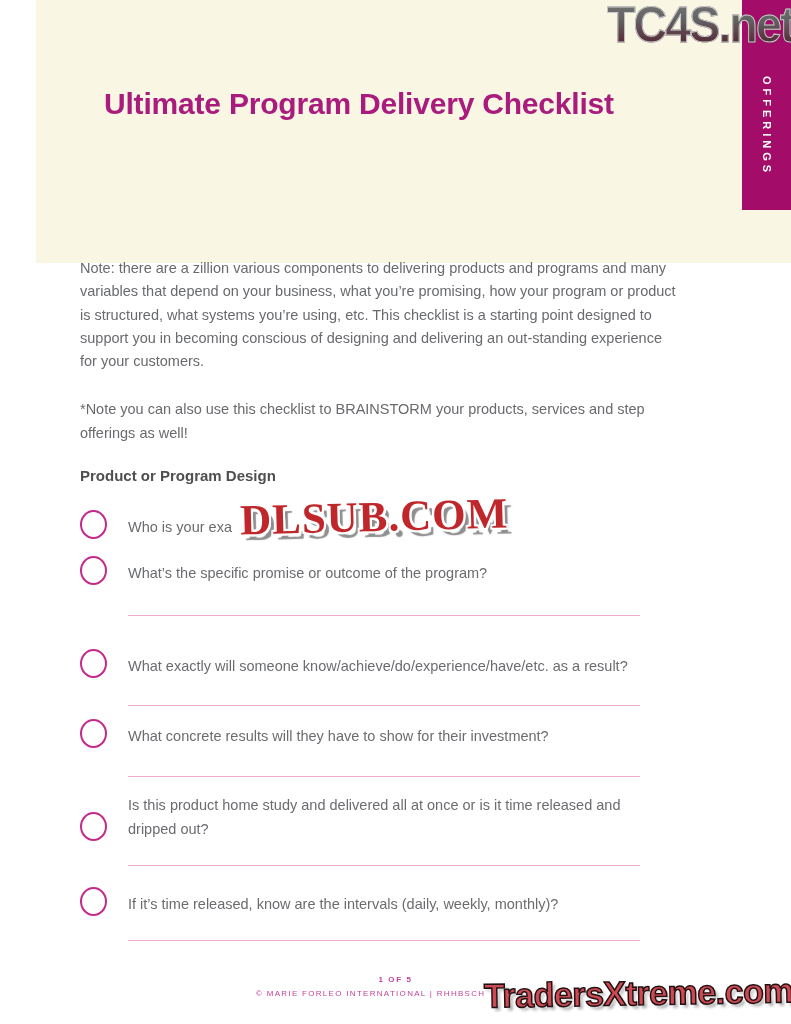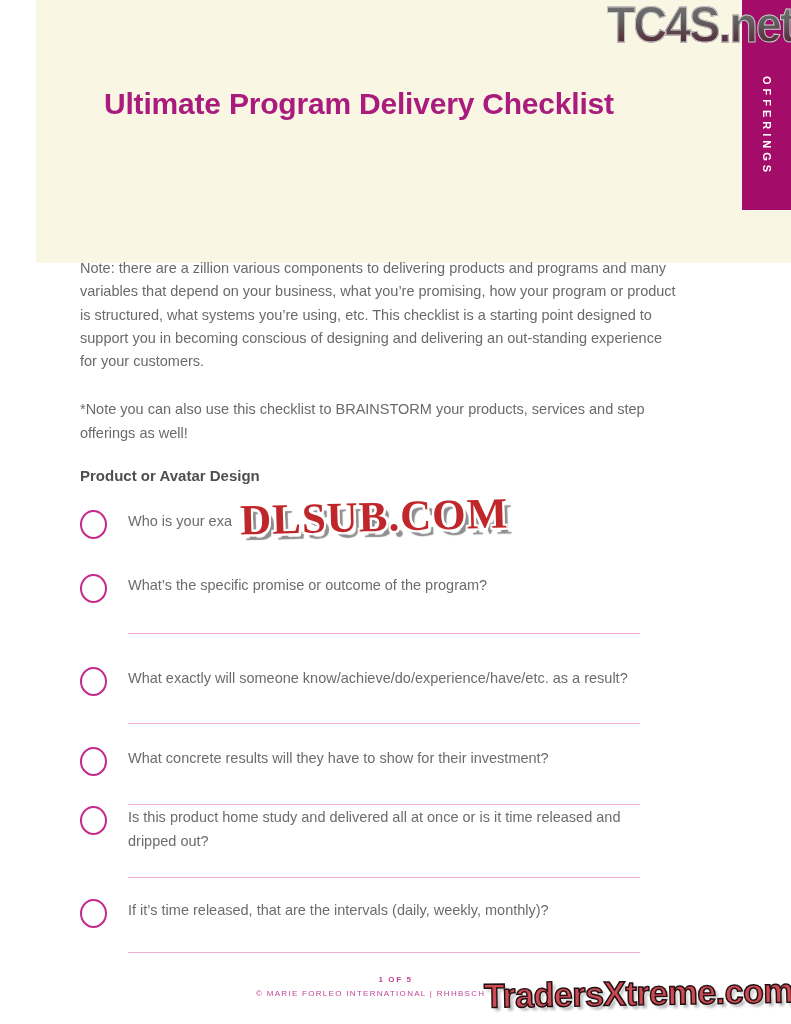--- a/index.html
+++ b/index.html
@@ -36,38 +36,38 @@
   .main { position:absolute; top:210px; left:0; width:791px; padding:47px 114px 0 80px; }
   .body-par {
     margin:0; font-size:14.5px; line-height:23.3px; color:#696a6d;
   }
   .body-par.second { margin-top:25px; }
   .section-heading {
     margin:22px 0 0 0; font-size:15px; line-height:17px;
     font-weight:bold; color:#4f4f51;
   }
 
-  .item { display:flex; align-items:flex-start; }
+  .item { display:flex; align-items:flex-end; }
   .item .circle {
     flex:none; width:27px; height:29px; margin-top:1px;
     border:2.5px solid #c42a8c; border-radius:50%;
     background:transparent;
   }
   .item .q-text {
     margin-left:21px; width:517px;
     font-size:14.5px; line-height:24px; color:#6b6c6f;
   }
   .split-line { display:flex; justify-content:space-between; width:100%; }
   .answer-line {
     height:0; border-top:1px solid #edaccf;
     margin-left:48px; width:512px;
   }
-  .mt26{margin-top:25px} .mt23{margin-top:34px} .mt30{margin-top:30px}
-  .mt19{margin-top:32px} .mt27{margin-top:27px} .mt18{margin-top:22px}
-  .mt28{margin-top:28px} .mt16{} .mt24{margin-top:24px}
+  .mt26{margin-top:25px} .mt23{margin-top:16px} .mt30{margin-top:30px}
+  .mt19{margin-top:32px} .mt27{margin-top:27px} .mt18{margin-top:12px}
+  .mt28{margin-top:28px} .mt16{margin-top:16px} .mt24{margin-top:24px}
   .mt20{margin-top:20px}
 
   
   .page-number {
     position:absolute; top:975px; left:0; width:791px; text-align:center;
     font-size:8px; font-weight:600; letter-spacing:1.6px; color:#c2439a;
   }
   .copyright {
     position:absolute; top:989px; left:256px;
     font-size:8px; font-weight:400; letter-spacing:1.3px; color:#c2439a;
@@ -113,21 +113,21 @@
     <div class="page-title">Ultimate Program Delivery Checklist</div>
   </div>
   <div class="side-tab">
     <span class="side-tab-label">OFFERINGS</span>
   </div>
 
   <div class="main">
     <p class="body-par">Note: there are a zillion various components to delivering products and programs and many variables that depend on your business, what you’re promising, how your program or product is structured, what systems you’re using, etc. This checklist is a starting point designed to support you in becoming conscious of designing and delivering an out-standing experience for your customers.</p>
     <p class="body-par second">*Note you can also use this checklist to BRAINSTORM your products, services and step offerings as well!</p>
 
-    <h2 class="section-heading">Product or Avatar Design</h2>
+    <h2 class="section-heading">Product or Program Design</h2>
 
     <div class="item mt26">
       <span class="circle"></span>
       <div class="q-text">
         <span class="split-line">
           <span>Who is your exa</span>
         </span>
       </div>
     </div>
 
@@ -150,21 +150,21 @@
     <div class="answer-line mt28"></div>
 
     <div class="item mt16">
       <span class="circle"></span>
       <div class="q-text">Is this product home study and delivered all at once or is it time released and dripped out?</div>
     </div>
     <div class="answer-line mt24"></div>
 
     <div class="item mt20">
       <span class="circle"></span>
-      <div class="q-text">If it’s time released, that are the intervals (daily, weekly, monthly)?</div>
+      <div class="q-text">If it’s time released, know are the intervals (daily, weekly, monthly)?</div>
     </div>
     <div class="answer-line mt24"></div>
   </div>
 
   <div class="page-number">1 OF 5</div>
   <div class="copyright">© MARIE FORLEO INTERNATIONAL | RHHBSCH</div>
 
   <div class="wm-top">TC4S.net</div>
   <div class="wm-mid">DLSUB.COM</div>
   <div class="wm-bottom">TradersXtreme.com</div>

